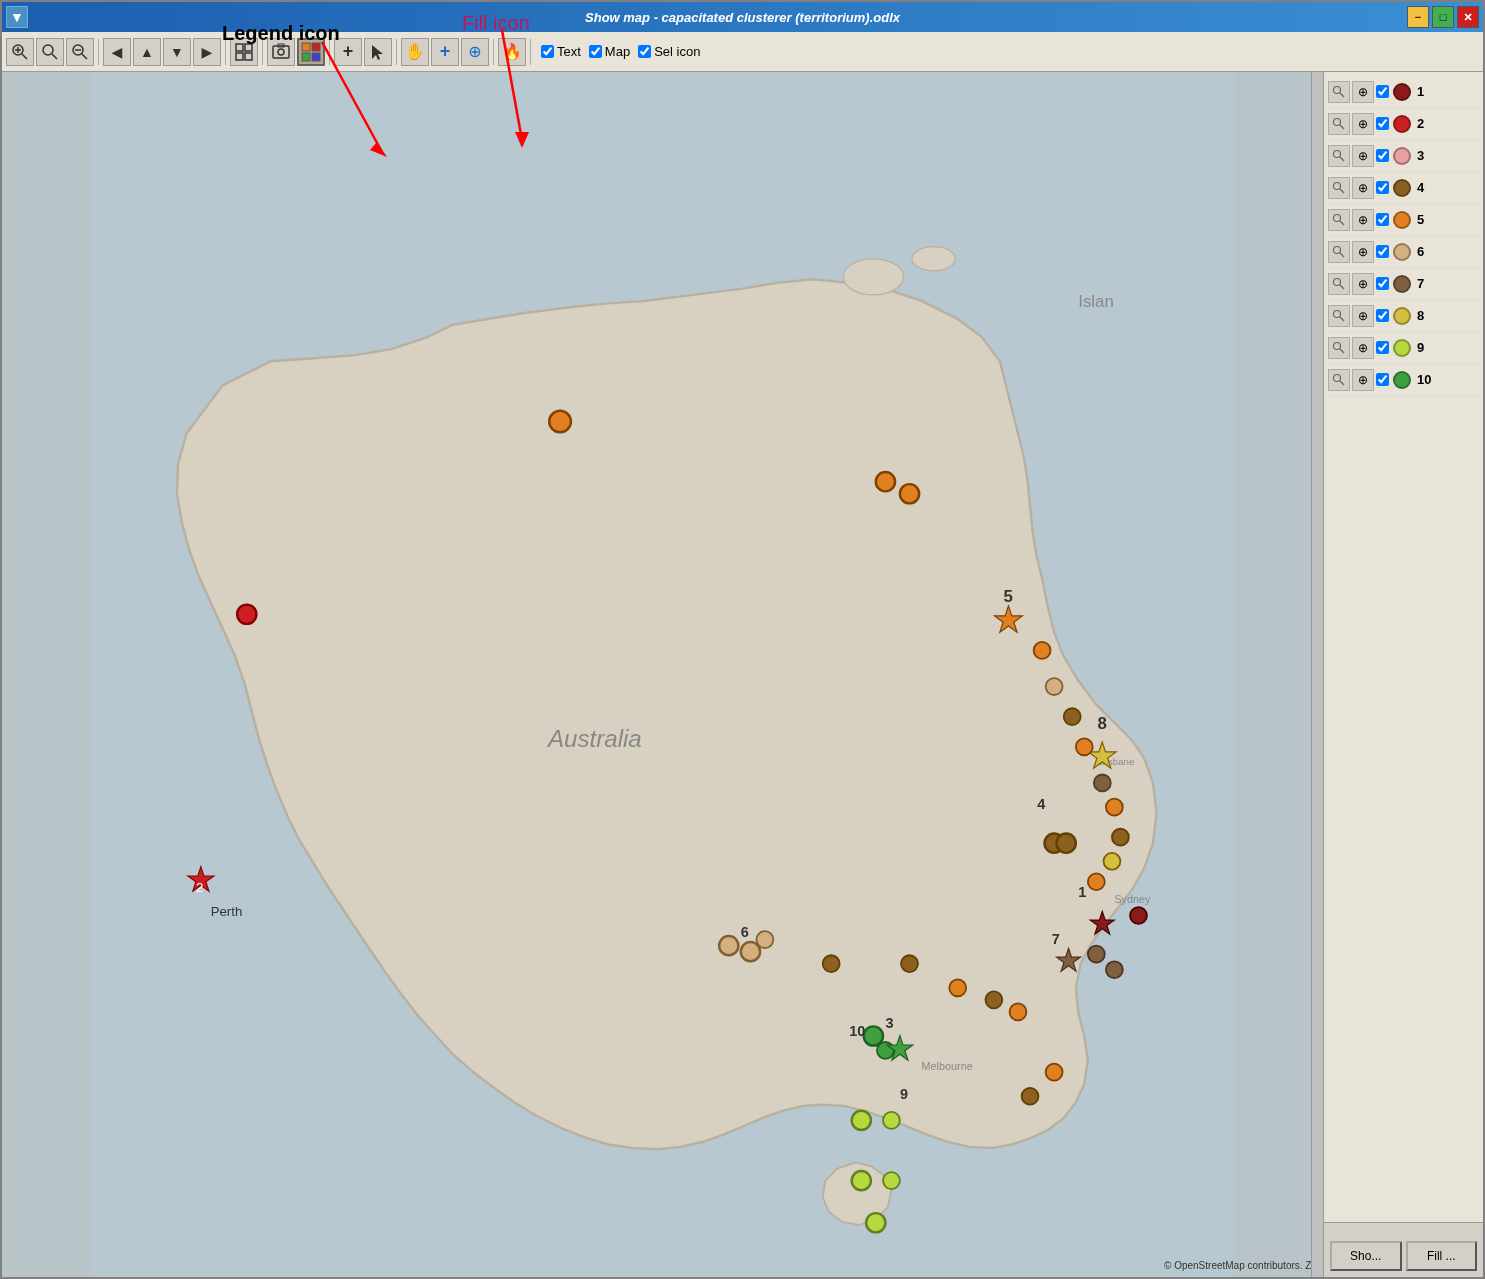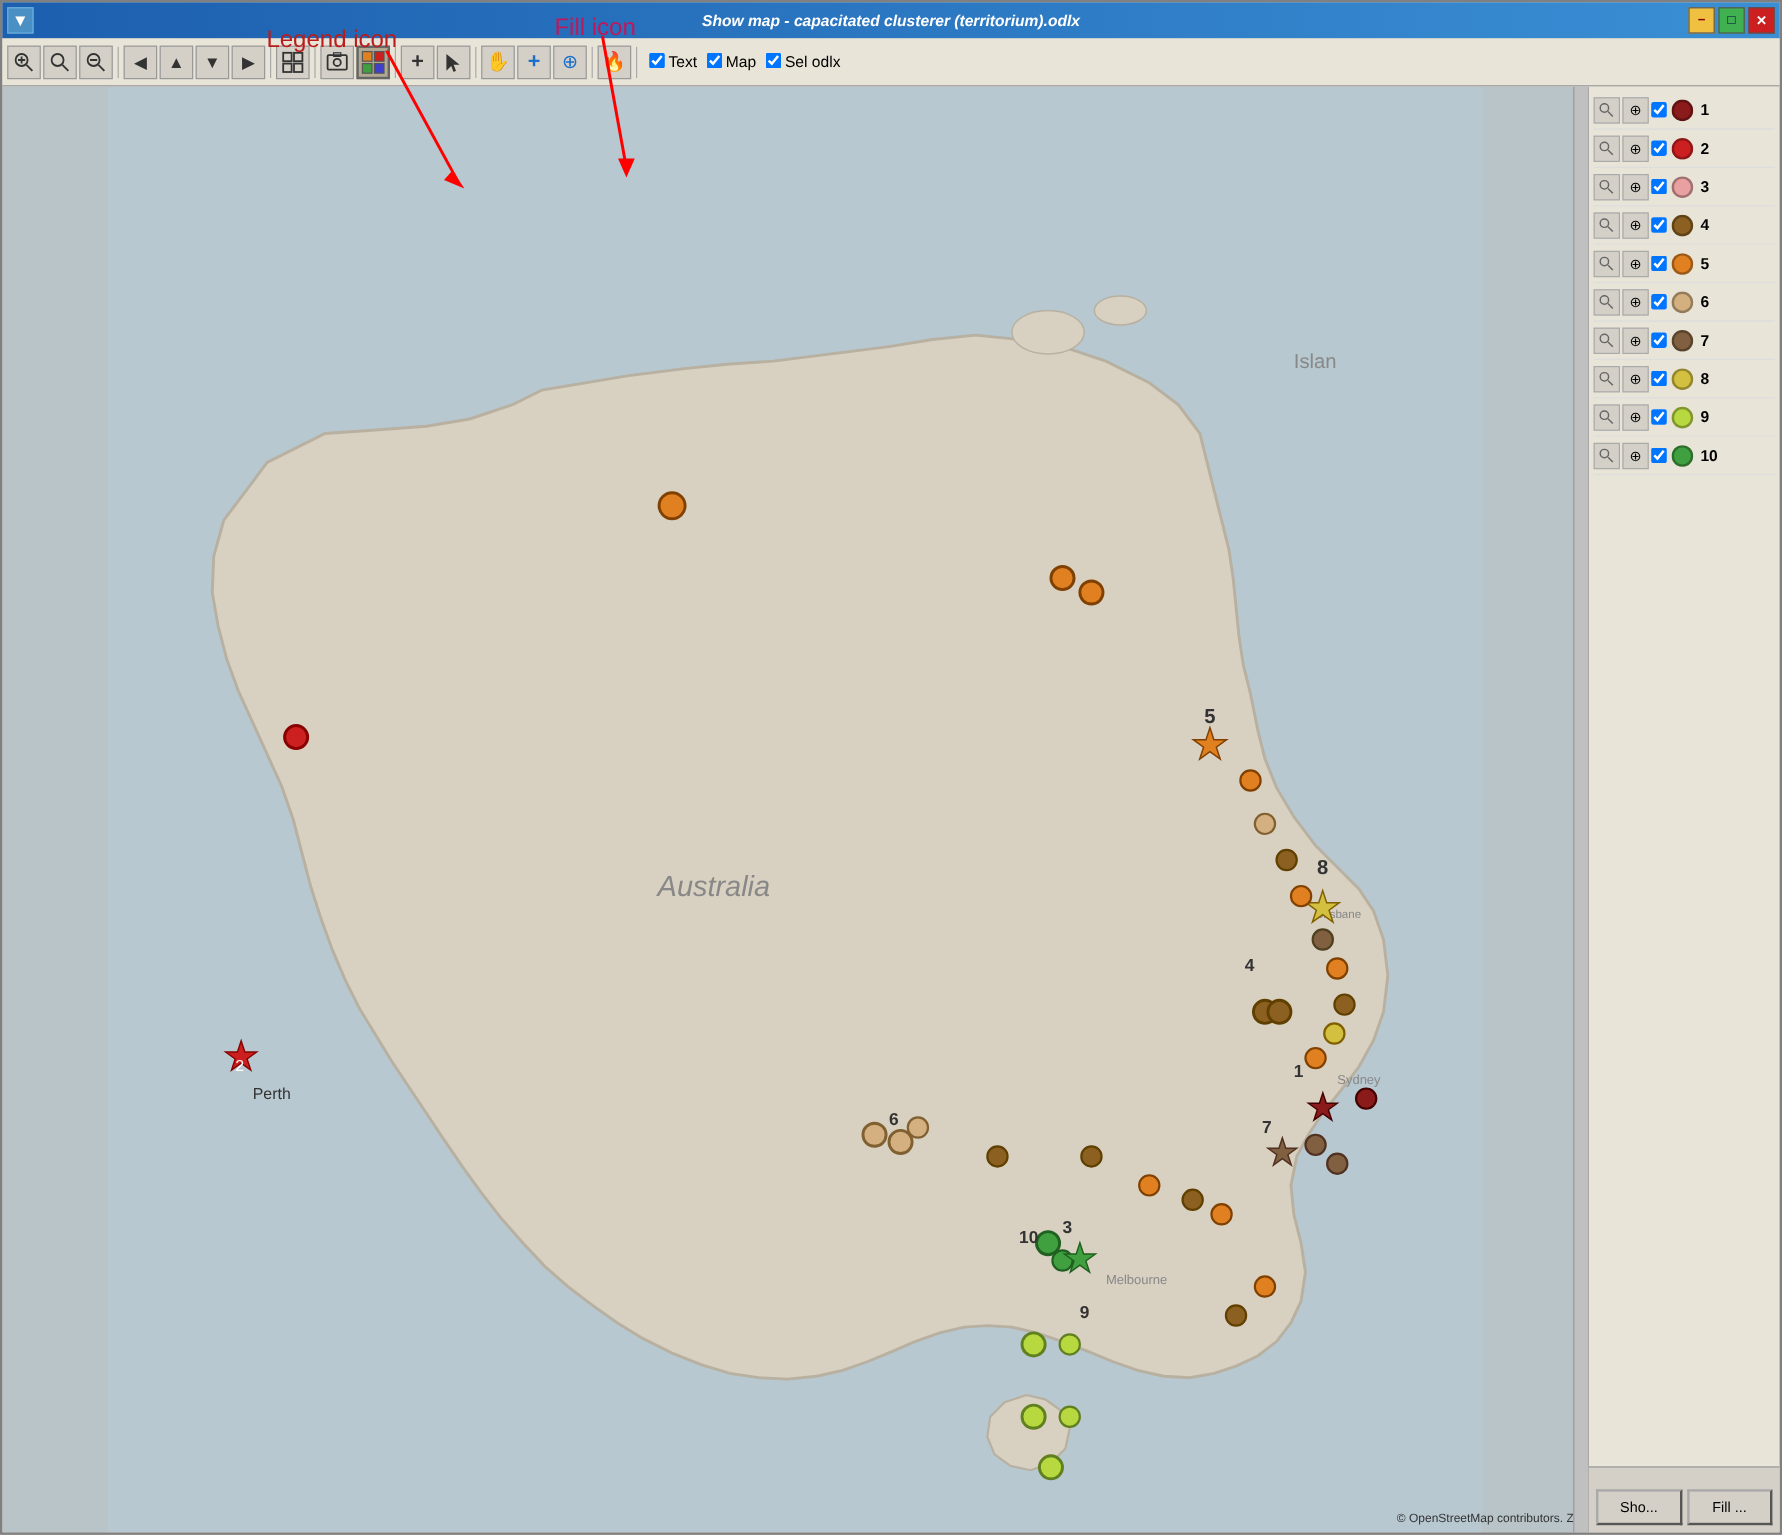--- a/index.html
+++ b/index.html
@@ -79,21 +79,21 @@
     }
     .tool-btn.active { background: #b0a890; border-color: #666; }
     .tool-separator {
       width: 1px; height: 26px;
       background: #aaa; margin: 0 2px;
     }
     .toolbar-checkbox-group {
       display: flex; align-items: center; gap: 8px; margin-left: 6px;
     }
     .toolbar-checkbox-item {
-      display: flex; align-items: flex-start; gap: 3px;
+      display: flex; align-items: center; gap: 3px;
     }
     .toolbar-checkbox-item input { cursor: pointer; }
     .toolbar-checkbox-item label { cursor: pointer; font-size: 13px; }
 
     
     .main-content {
       display: flex;
       flex: 1;
       overflow: hidden;
     }
@@ -298,21 +298,21 @@
       <div class="toolbar-checkbox-item">
         <input type="checkbox" id="cb-text" checked="" style="">
         <label for="cb-text">Text</label>
       </div>
       <div class="toolbar-checkbox-item">
         <input type="checkbox" id="cb-map" checked="" style="">
         <label for="cb-map">Map</label>
       </div>
       <div class="toolbar-checkbox-item">
         <input type="checkbox" id="cb-sel" checked="" style="">
-        <label for="cb-sel">Sel odlx</label>
+        <label for="cb-sel">Sel icon</label>
       </div>
     </div>
   </div>
 
   <div class="main-content">
 
     <div class="map-area">
 
       
       <svg width="100%" height="100%" viewBox="0 0 950 1000" preserveAspectRatio="xMidYMid meet">
@@ -568,21 +568,21 @@
       </div>
 
       <div class="legend-bottom">
         <button class="legend-bottom-btn">Sho...</button>
         <button class="legend-bottom-btn">Fill ...</button>
       </div>
     </div>
   </div>
 
   <div style="position:absolute; top:20px; left:220px; pointer-events:none;">
-    <div style="font-size:20px; font-weight:normal; color:#b91c1c;">Legend icon</div>
+    <div style="font-size:20px; font-weight:bold; color:#000000;">Legend icon</div>
 
     <svg width="200" height="120" style="position:absolute; top:20px; left:40px;">
       <line x1="60" y1="0" x2="120" y2="110" stroke="red" stroke-width="2.5"></line>
       <polygon points="115,100 125,115 108,108" fill="red"></polygon>
     </svg>
   </div>
 
   <div style="position:absolute; top:10px; left:460px; pointer-events:none;">
     <div style="font-size:20px; font-weight:normal; color:#be185d;">Fill icon</div>
     <svg width="180" height="130" style="position:absolute; top:18px; left:20px;">

